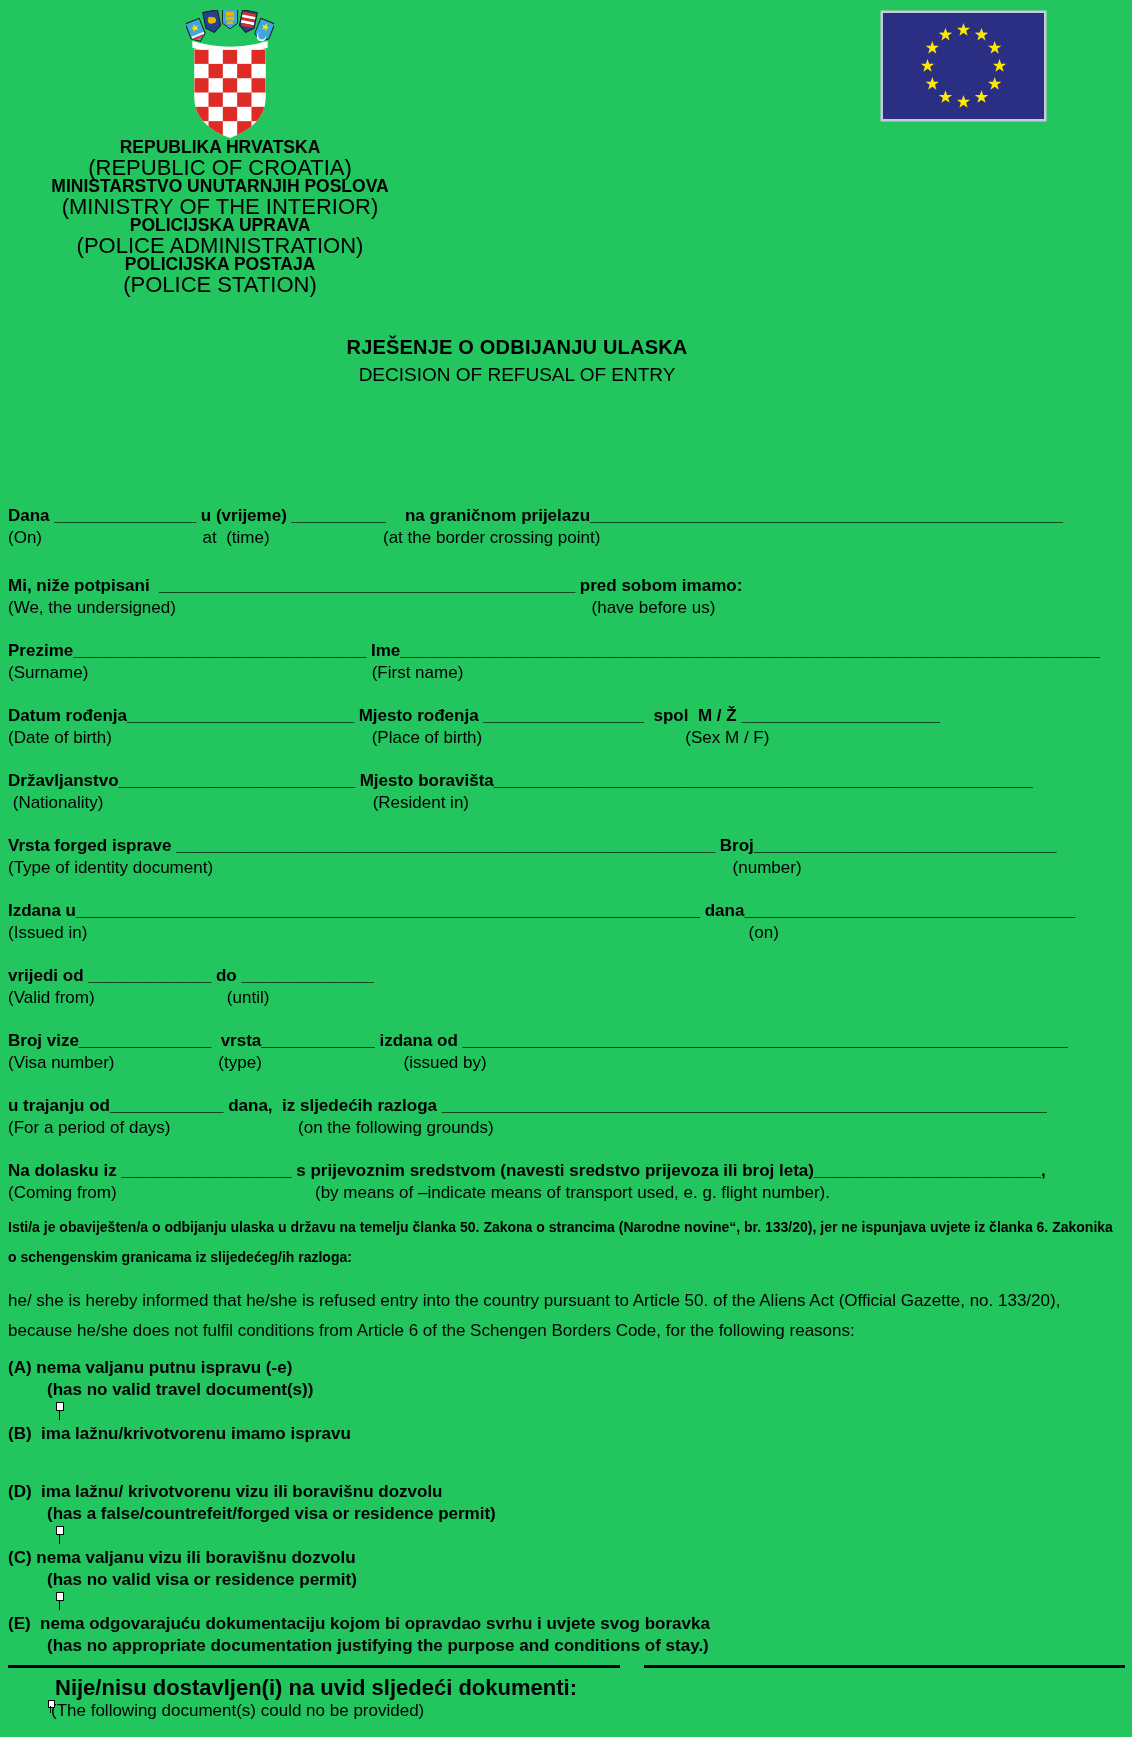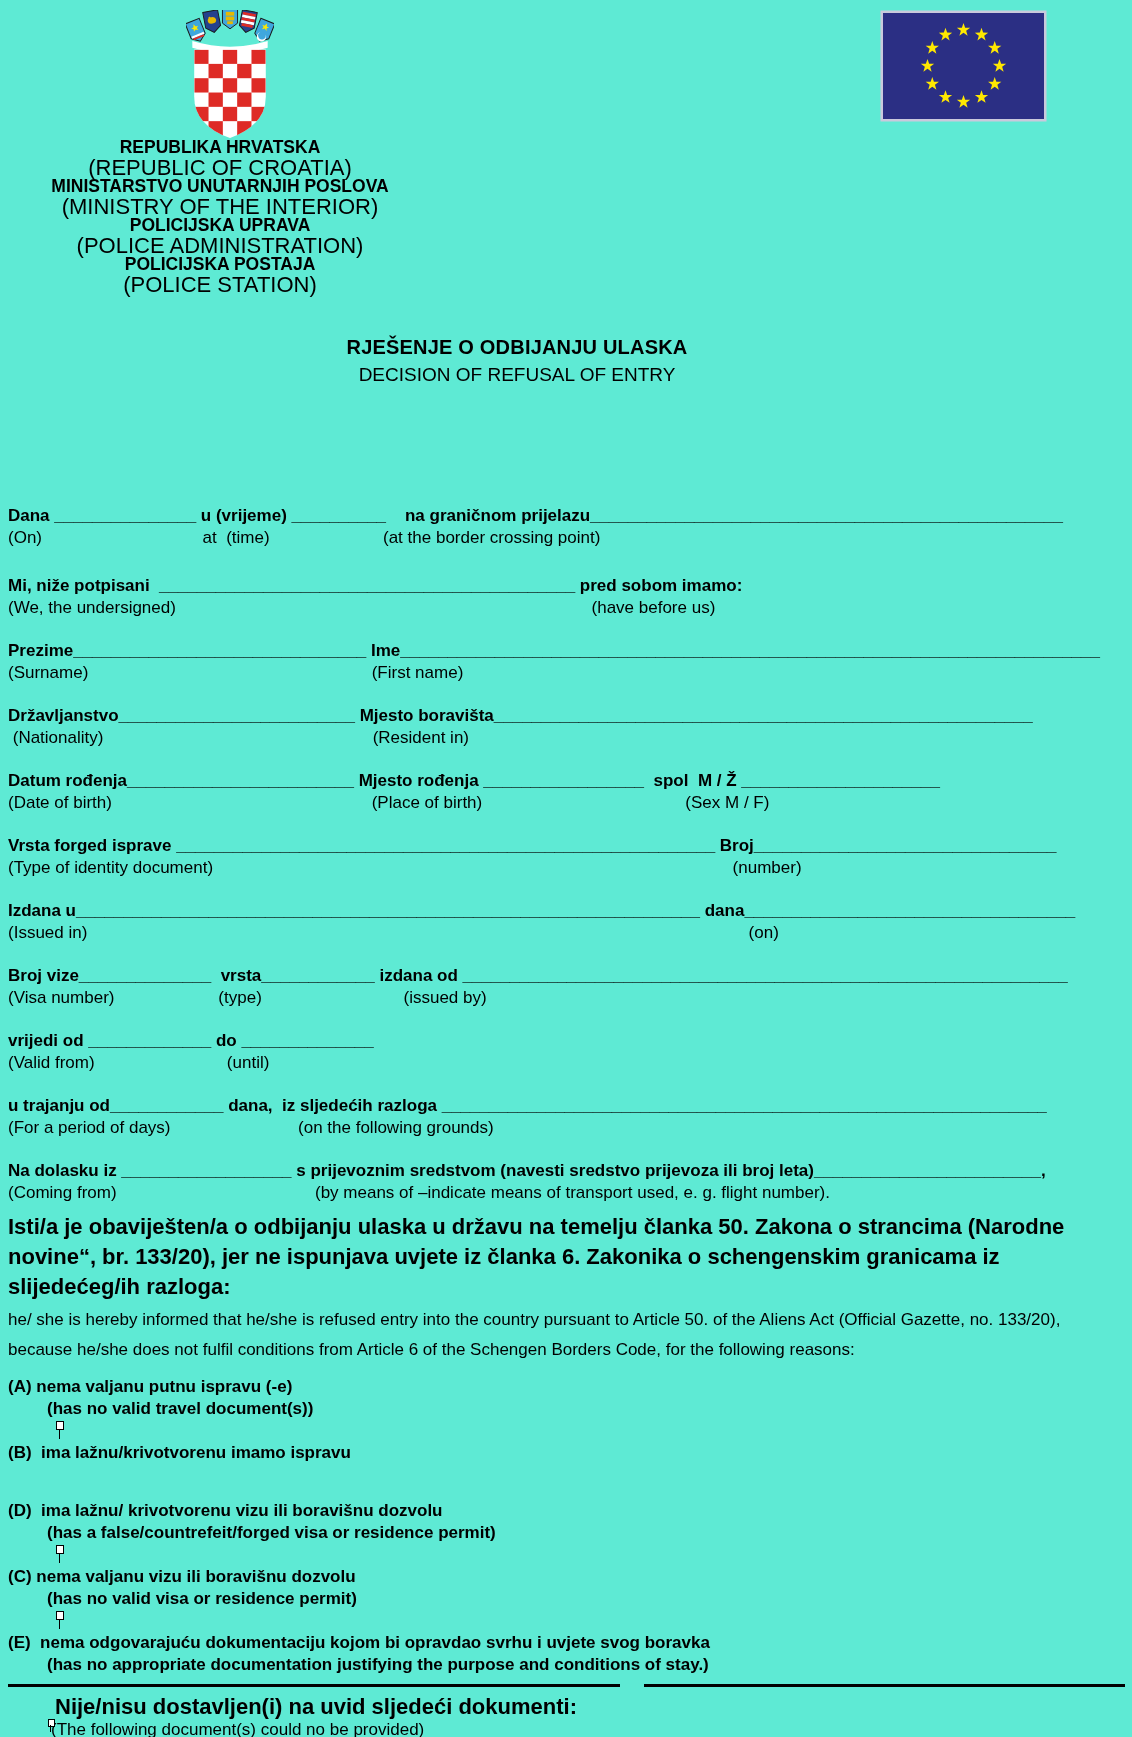--- a/index.html
+++ b/index.html
@@ -1,38 +1,38 @@
 <!DOCTYPE html>
 <html><head>
 <meta charset="utf-8">
 <style>
   * { margin:0; padding:0; box-sizing:border-box; }
   html,body { background:#ffffff; }
   .page {
     position:relative; width:1132px; height:1737px; margin:0 auto;
-    background:#5eead4; overflow:hidden; color:#000;
+    background:#22c55e; overflow:hidden; color:#000;
     font-family:"Liberation Sans", sans-serif;
   }
   
   .arms-svg  { position:absolute; left:186px; top:10px;  width:88px;  height:130px; }
   .flag-svg  { position:absolute; left:880px; top:10px;  width:167px; height:112px; }
   .org-block { position:absolute; left:0; top:138px; width:440px; text-align:center; }
   .org-hr { font-size:17.5px; font-weight:700; line-height:19.5px; }
   .org-en { font-size:22px;   font-weight:400; line-height:19.5px; }
   .title-block { position:absolute; left:0; top:334px; width:1034px; text-align:center; }
   .title-hr { font-size:20px; font-weight:700; line-height:27px; letter-spacing:.2px; }
   .title-en { font-size:19px; font-weight:400; line-height:27px; }
   
   .content { position:absolute; left:8px; top:505px; width:1117px; }
   .row { margin-bottom:21px; }
   .row.first { margin-bottom:26px; }
   .row.last  { margin-bottom:8px; }
   .l1 { font-size:17px; font-weight:700; line-height:22px; white-space:pre; }
   .l2 { font-size:17px; font-weight:400; line-height:22px; white-space:pre; }
-  .para-hr { font-size:22px; font-weight:700; line-height:30px; margin-bottom:3px; }
+  .para-hr { font-size:14px; font-weight:700; line-height:30px; margin-bottom:14px; }
   .para-en { font-size:17px; font-weight:400; line-height:30px; margin-bottom:11px; }
   .item .ihr { font-size:17px; font-weight:700; line-height:22px; white-space:pre; }
   .item .ien { font-size:17px; font-weight:700; line-height:22px; padding-left:39px; white-space:pre; }
   .item.gap-after { margin-bottom:36px; }
   .item.small-gap-after { margin-bottom:8px; }
   .marker-line { height:22px; padding-left:48px; }
   .marker {
     display:inline-block; position:relative; width:9px; height:20px; vertical-align:top;
   }
   .marker::before {
@@ -169,47 +169,47 @@
       <div class="l1">Mi, niže potpisani  ____________________________________________ pred sobom imamo:</div>
       <div class="l2">(We, the undersigned)                                                                                        (have before us)</div>
     </div>
 
     <div class="row">
       <div class="l1">Prezime_______________________________ Ime__________________________________________________________________________</div>
       <div class="l2">(Surname)                                                            (First name)</div>
     </div>
 
     <div class="row">
+      <div class="l1">Datum rođenja________________________ Mjesto rođenja _________________  spol  M / Ž _____________________</div>
+      <div class="l2">(Date of birth)                                                       (Place of birth)                                           (Sex M / F)</div>
+    </div>
+
+    <div class="row">
       <div class="l1">Državljanstvo_________________________ Mjesto boravišta_________________________________________________________</div>
       <div class="l2"> (Nationality)                                                         (Resident in)</div>
     </div>
 
     <div class="row">
-      <div class="l1">Datum rođenja________________________ Mjesto rođenja _________________  spol  M / Ž _____________________</div>
-      <div class="l2">(Date of birth)                                                       (Place of birth)                                           (Sex M / F)</div>
-    </div>
-
-    <div class="row">
       <div class="l1">Vrsta forged isprave _________________________________________________________ Broj________________________________</div>
       <div class="l2">(Type of identity document)                                                                                                              (number)</div>
     </div>
 
     <div class="row">
       <div class="l1">Izdana u__________________________________________________________________ dana___________________________________</div>
       <div class="l2">(Issued in)                                                                                                                                            (on)</div>
     </div>
 
     <div class="row">
+      <div class="l1">vrijedi od _____________ do ______________</div>
+      <div class="l2">(Valid from)                            (until)</div>
+    </div>
+
+    <div class="row">
       <div class="l1">Broj vize______________  vrsta____________ izdana od ________________________________________________________________</div>
       <div class="l2">(Visa number)                      (type)                              (issued by)</div>
-    </div>
-
-    <div class="row">
-      <div class="l1">vrijedi od _____________ do ______________</div>
-      <div class="l2">(Valid from)                            (until)</div>
     </div>
 
     <div class="row">
       <div class="l1">u trajanju od____________ dana,  iz sljedećih razloga ________________________________________________________________</div>
       <div class="l2">(For a period of days)                           (on the following grounds)</div>
     </div>
 
     <div class="row last">
       <div class="l1">Na dolasku iz __________________ s prijevoznim sredstvom (navesti sredstvo prijevoza ili broj leta)________________________,</div>
       <div class="l2">(Coming from)                                          (by means of –indicate means of transport used, e. g. flight number).</div>

